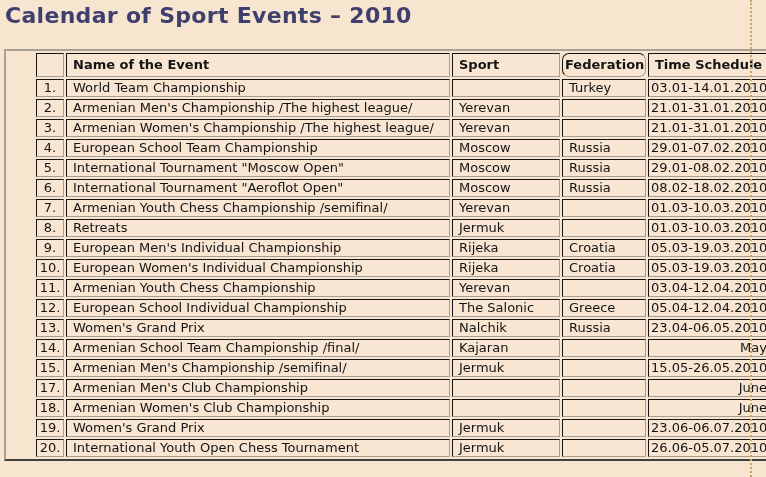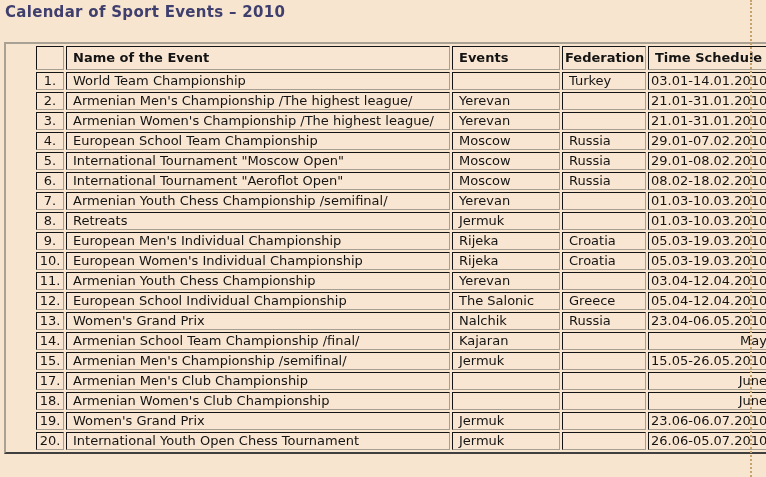--- a/index.html
+++ b/index.html
@@ -6,21 +6,21 @@
     margin: 0;
     padding: 0;
     width: 766px;
     height: 477px;
     overflow: hidden;
     background: #f8e5d0;
     font-family: "DejaVu Sans", "Liberation Sans", sans-serif;
   }
   h1.page-title {
     margin: 3px 0 4px 5px;
-    font-size: 15px;
+    font-size: 22px;
     font-weight: bold;
     color: #3f3f6e;
     letter-spacing: 0.3px;
   }
   .page-edge-dotted-divider {
     position: absolute;
     left: 750px;
     top: 0;
     height: 477px;
     width: 0;
@@ -53,21 +53,21 @@
     white-space: nowrap;
     overflow: hidden;
     background: #f9e6d2;
   }
   th {
     height: 24px;
     line-height: 22px;
     font-weight: bold;
     text-align: left;
   }
-  th.center { text-align: center; padding: 0 2px; }
+  th.center { text-align: center; padding: 0 2px; border-radius: 7px; }
   td.cell-index { text-align: center; padding: 0 2px; }
   td.cell-time  { text-align: right; padding: 0 2px; }
 </style>
 </head>
 <body>
 
 <h1 class="page-title">Calendar of Sport Events – 2010</h1>
 
 <div class="page-edge-dotted-divider"></div>
 
@@ -76,21 +76,21 @@
     <col class="col-index">
     <col class="col-name">
     <col class="col-venue">
     <col class="col-federation">
     <col class="col-time">
   </colgroup>
   <thead>
     <tr>
       <th></th>
       <th>Name of the Event</th>
-      <th>Events</th>
+      <th>Sport</th>
       <th class="center">Federation</th>
       <th>Time Schedule</th>
     </tr>
   </thead>
   <tbody>
       <tr>
     <td class="cell-index">1.</td>
     <td class="cell-name">World Team Championship</td>
     <td class="cell-venue"></td>
     <td class="cell-federation">Turkey</td>

